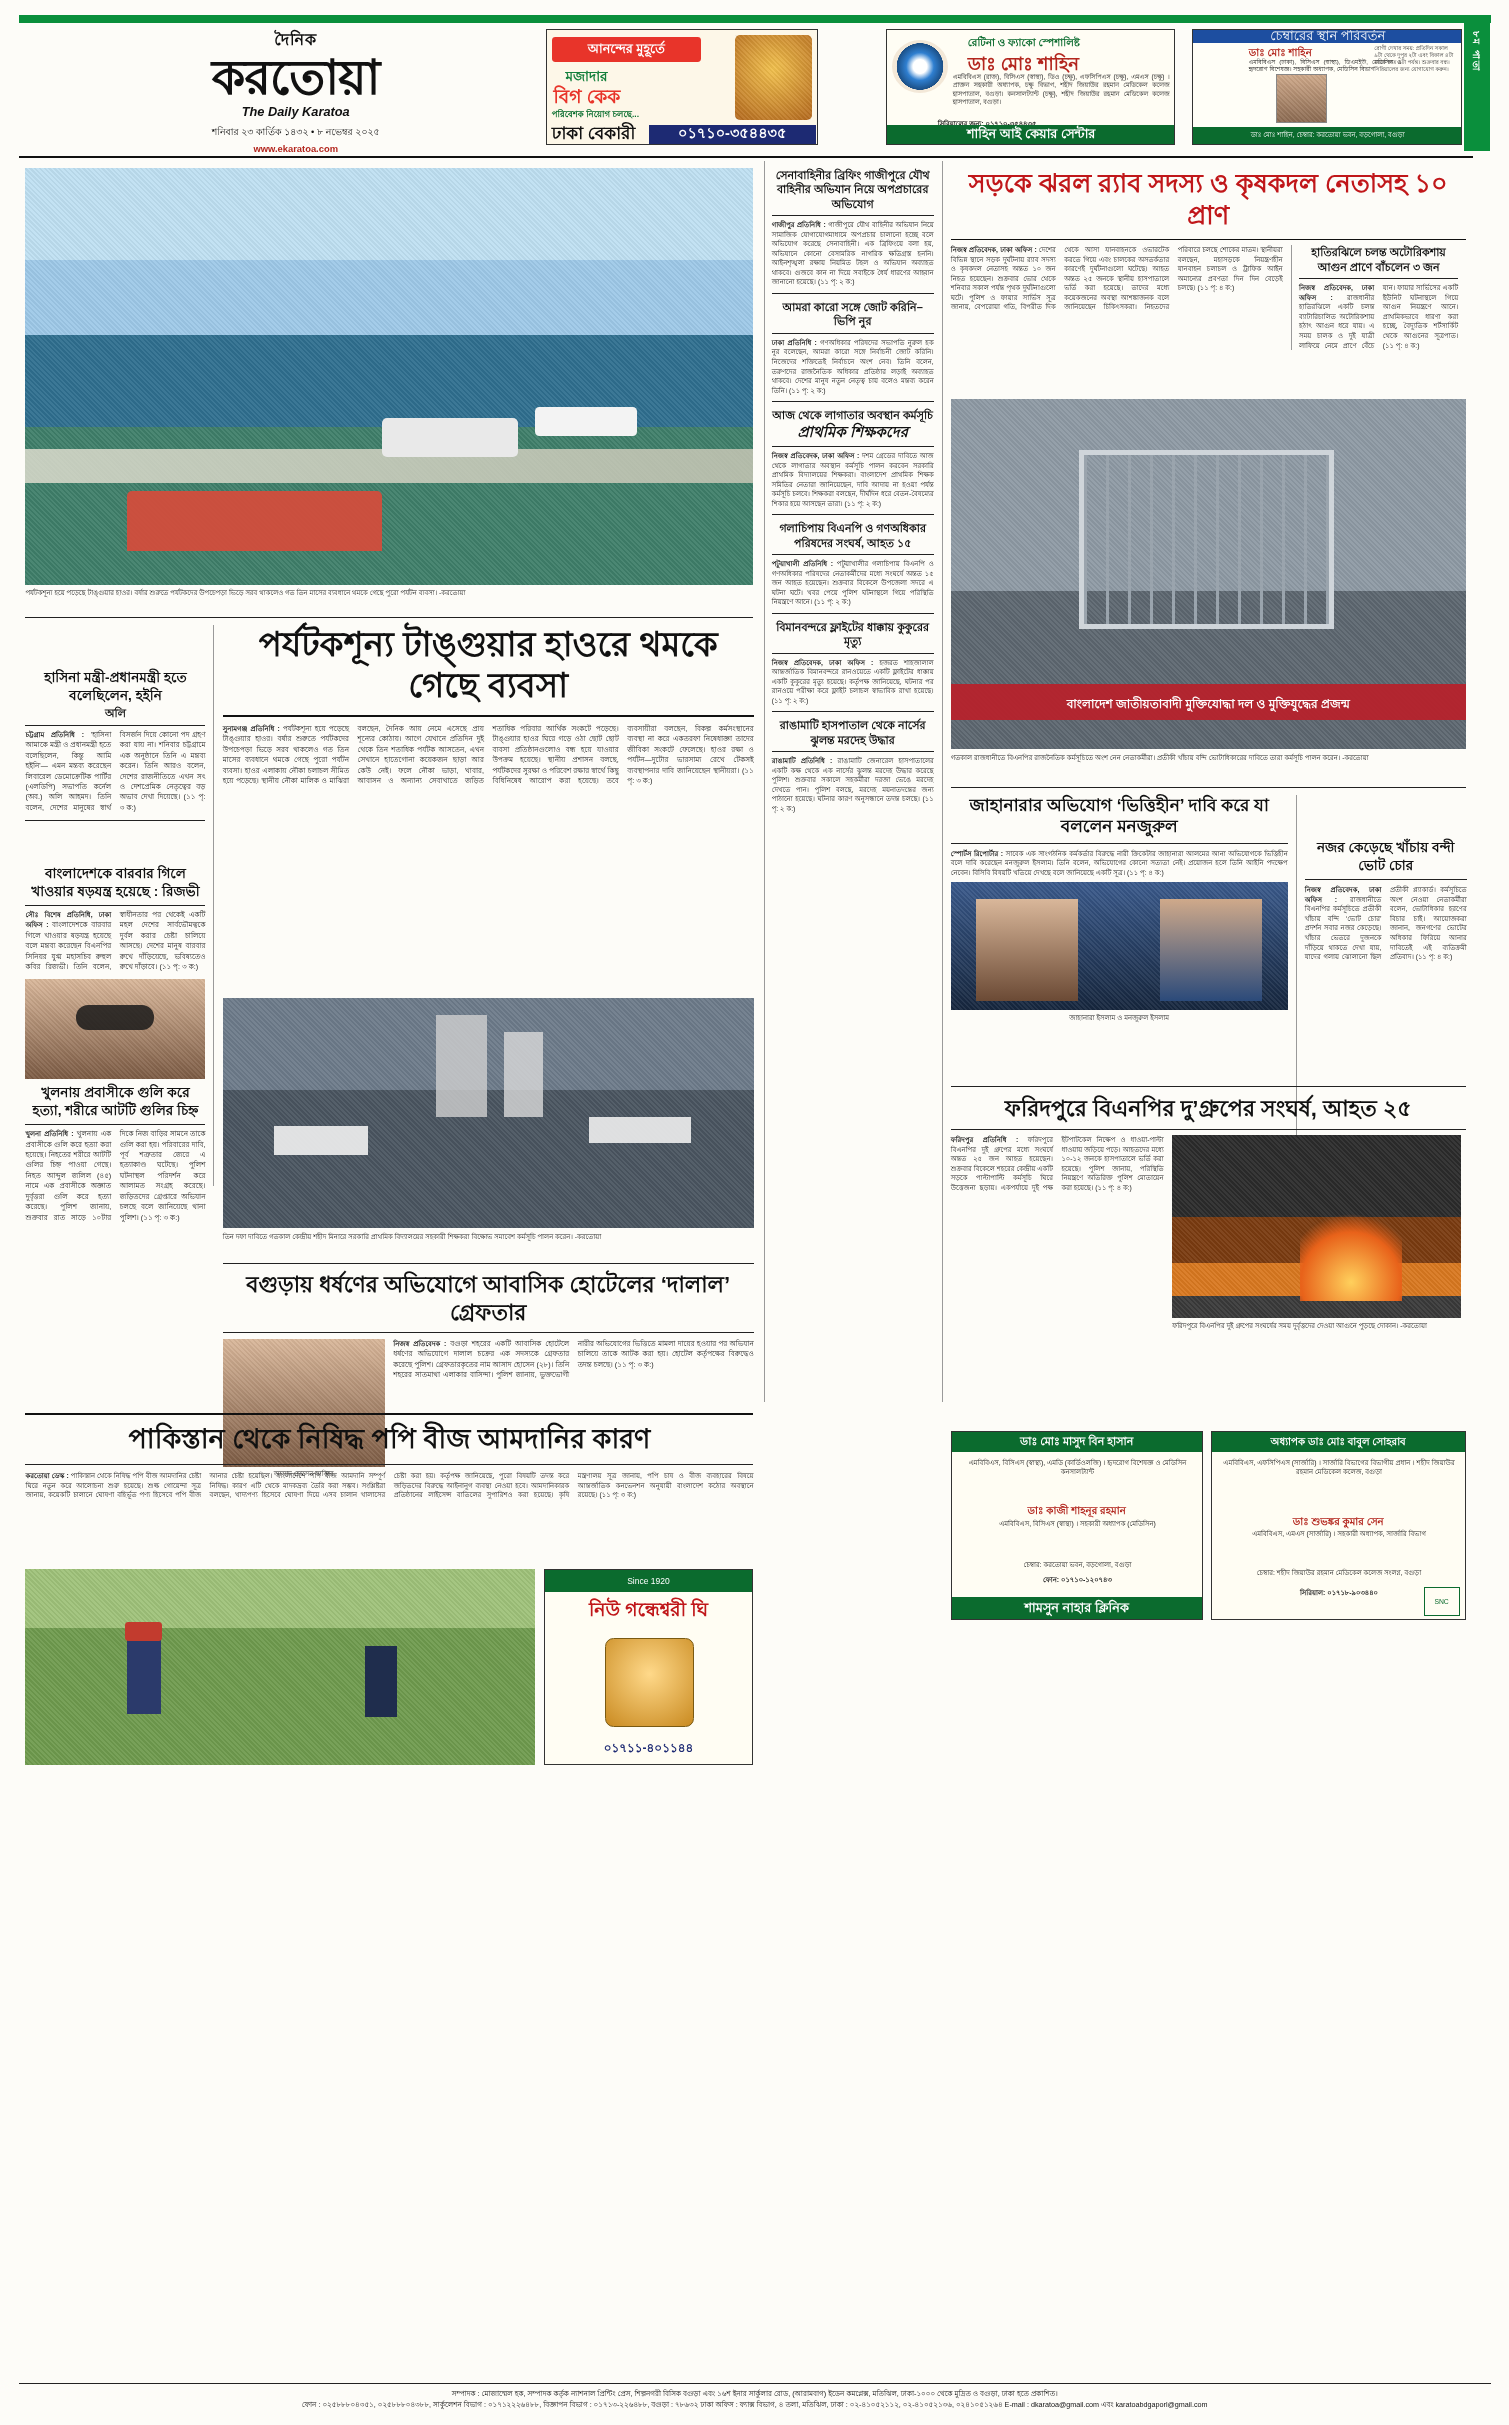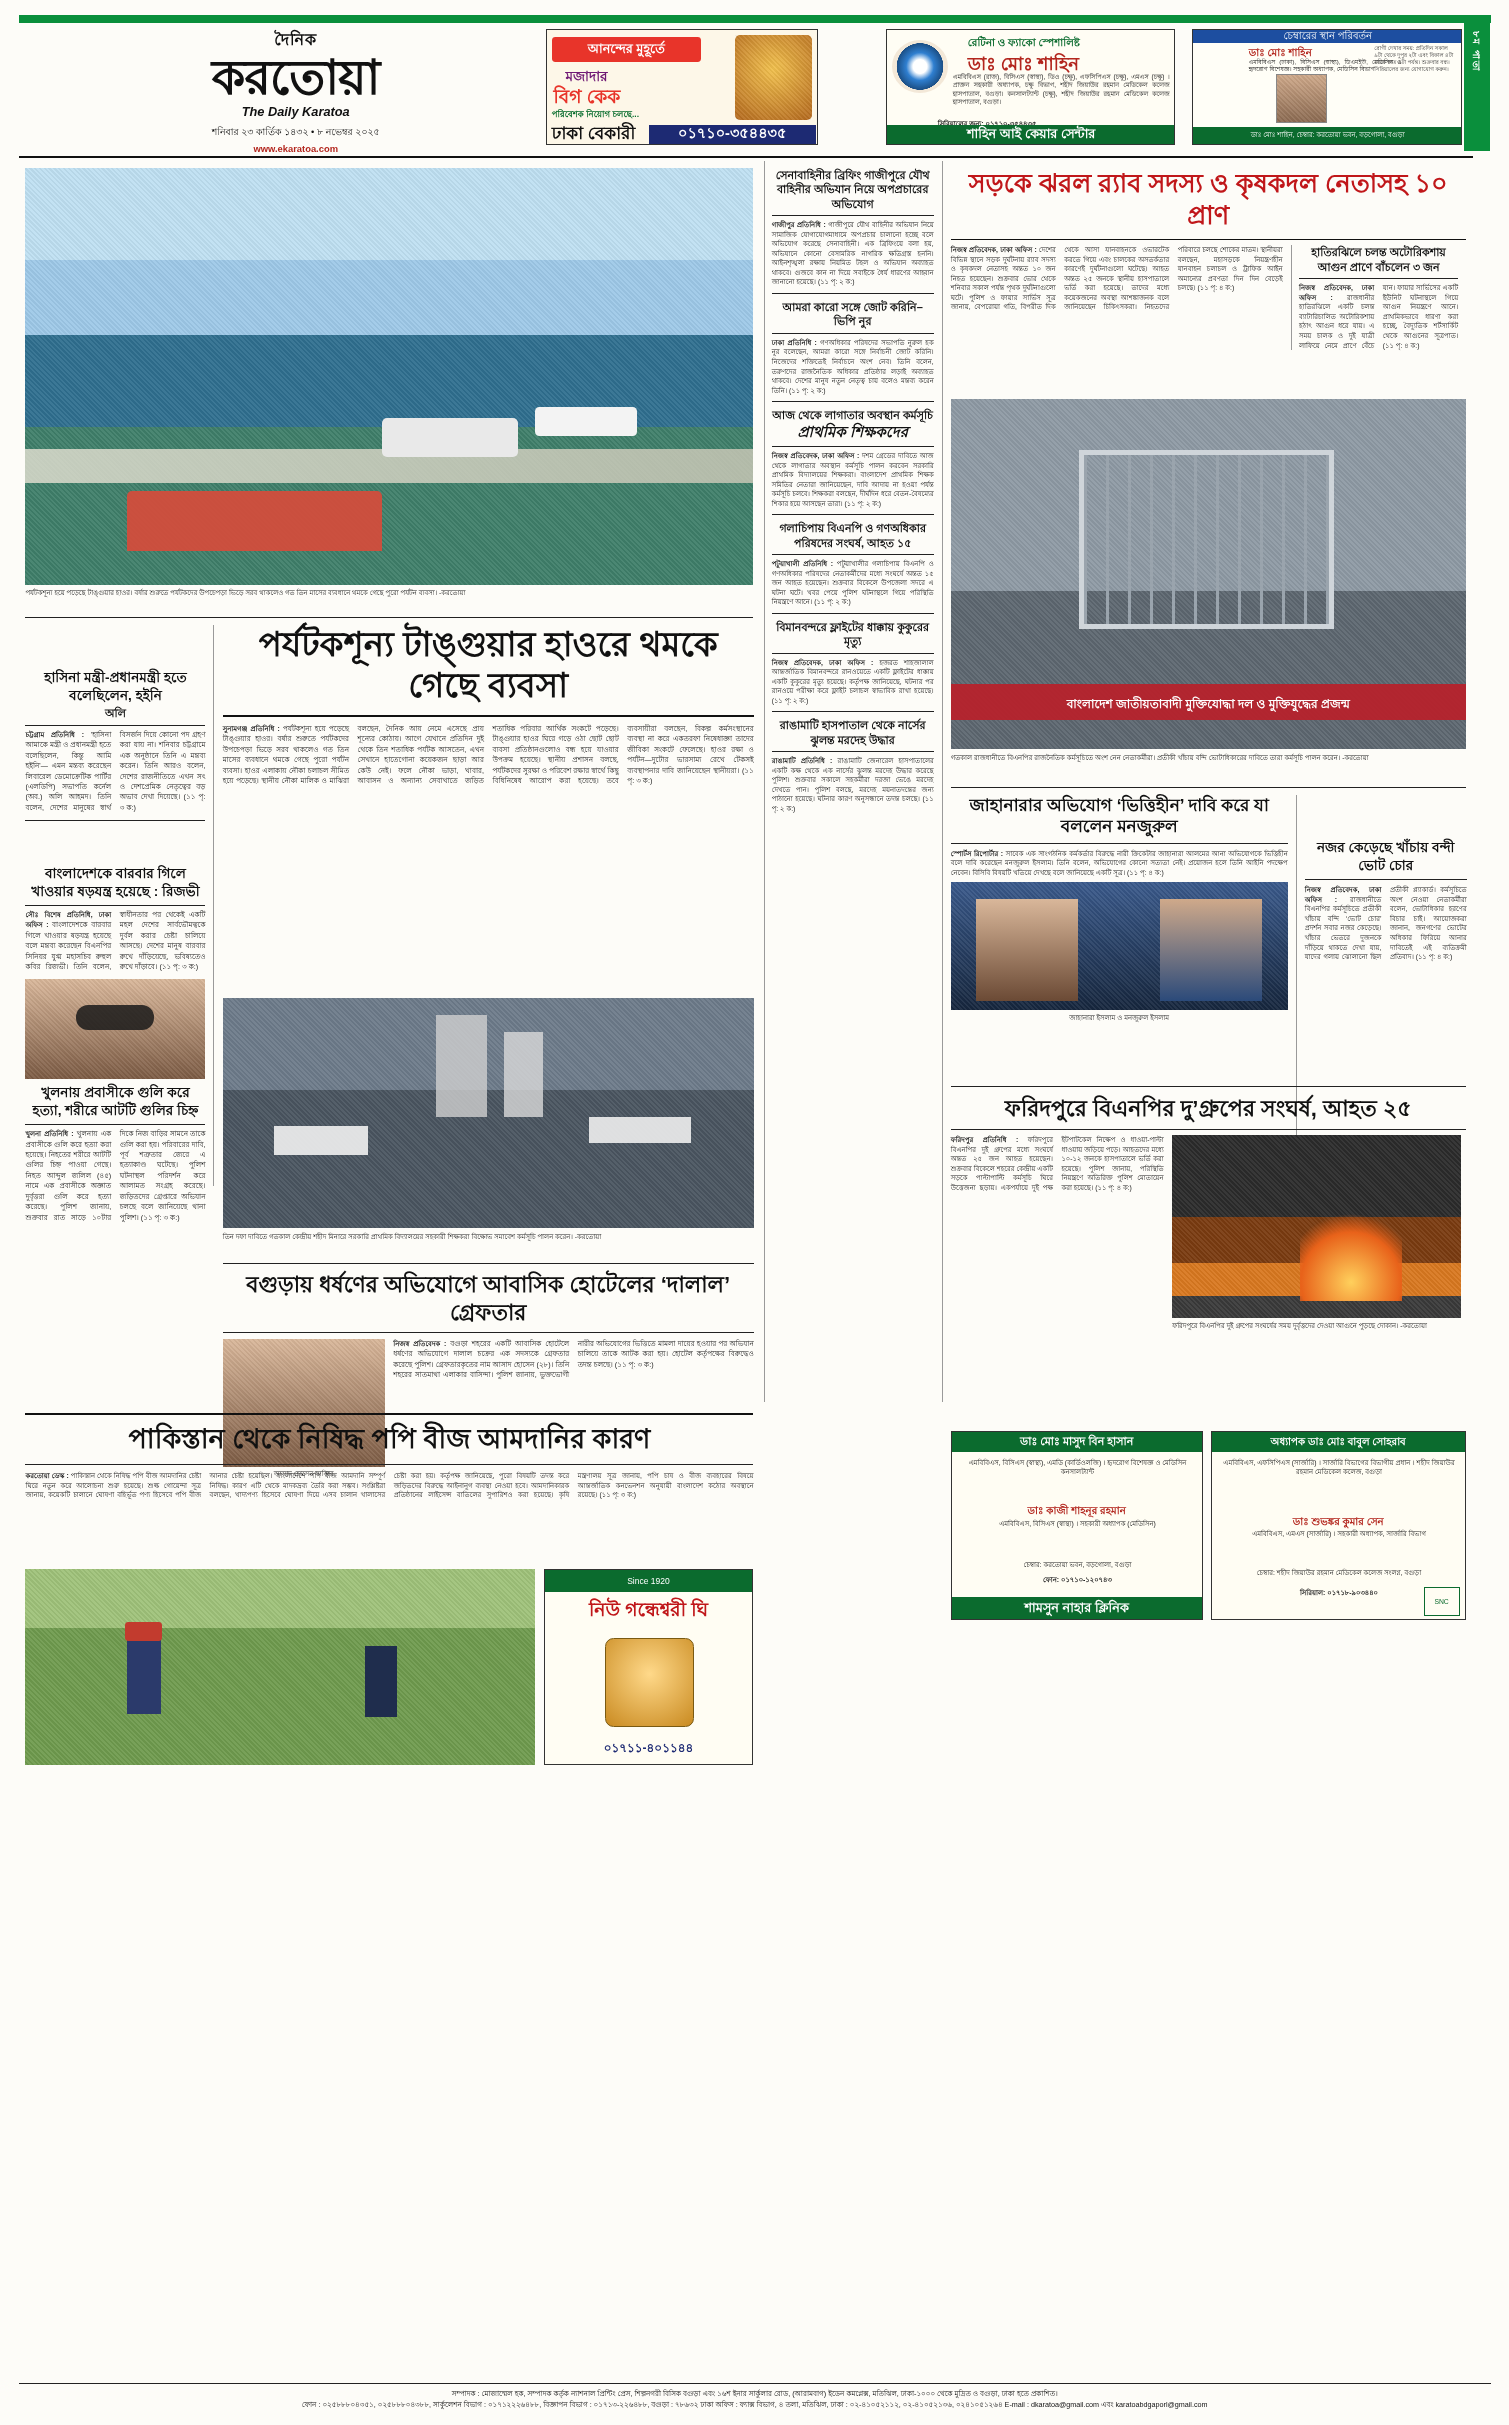--- a/index.html
+++ b/index.html
@@ -39,38 +39,38 @@
   .logo .url { font-size:9.4px; color:#b3261e; margin-top:3.4px; font-weight:bold; }
   .ad-box { position:absolute; border:0.9px solid #333; overflow:hidden; }
   
   .ad-cake { left:527px; top:13.6px; width:272px; height:116px; background:#fdf7e8; }
   .ad-cake .ribbon {
     position:absolute; left:5.1px; top:6.8px; width:149px; height:25.5px;
     background:#e8342a; color:#fff; font-size:12.8px; font-weight:bold;
     display:flex; align-items:center; justify-content:center;
     border-radius:3.4px;
   }
-  .ad-cake .l2 { position:absolute; left:18.7px; top:36px; font-size:13.6px; font-weight:bold; color:#701a75;text-align:right;}
+  .ad-cake .l2 { position:absolute; left:18.7px; top:36px; font-size:13.6px; font-weight:bold; color:#15803d;text-align:right;}
   .ad-cake .l3 { position:absolute; left:6.8px; top:53px; font-size:18.7px; font-weight:bold; color:#e8342a;}
   .ad-cake .l4 { position:absolute; left:5.1px; top:78px; font-size:8.5px; font-weight:bold; color:#0a6e2e;}
   .ad-cake .l5 { position:absolute; left:5.1px; top:90px; font-size:17px; font-weight:bold; color:#111;}
   .ad-cake .phone { position:absolute; left:102px; top:95px; width:167px; height:18.7px; background:#1d2a73; color:#fff; font-size:14.5px; font-weight:bold; display:flex; align-items:center; justify-content:center;}
   .ad-cake .cakeimg { position:absolute; right:5.1px; top:5.1px; width:77px; height:85px; background:radial-gradient(circle at 50% 40%, #f2c14e, #b3681e); border-radius:5.1px; }
   
   .ad-eye { left:867px; top:13.6px; width:289px; height:116px; background:#fffdf4; }
   .ad-eye .t1 { position:absolute; left:81px; top:5.1px; font-size:10.2px; font-weight:bold; color:#0b6b2e;}
   .ad-eye .t2 { position:absolute; left:81px; top:20.4px; font-size:18px; font-weight:bold; color:#b3261e;}
   .ad-eye .t3 { position:absolute; left:66px; top:43px; width:217px; font-size:6.4px; line-height:1.3;}
   .ad-eye .t4 { position:absolute; left:51px; top:88px; font-size:6.8px; font-weight:bold;}
   .ad-eye .bar { position:absolute; left:0; bottom:0; width:289px; height:18.7px; background:#0b6b2e; color:#fff; font-size:12.8px; font-weight:bold; display:flex; align-items:center; justify-content:center;}
   .ad-eye .eyeimg { position:absolute; left:5.1px; top:10.2px; width:56px; height:53px; border-radius:50%;
      background:radial-gradient(circle at 50% 50%, #fff 18%, #2f7fd0 36%, #1b4f86 60%, #f3e8d8 61%); }
   
   .ad-doc { left:1173px; top:13.6px; width:270px; height:116px; background:#fffef7; }
-  .ad-doc .head { position:absolute; left:0; top:0; width:270px; height:13.6px; background:#1d4ea0; color:#fff; font-size:10px; display:flex;align-items:center;justify-content:center;}
+  .ad-doc .head { position:absolute; left:0; top:0; width:270px; height:13.6px; background:#1d4ea0; color:#fff; font-size:13px; display:flex;align-items:center;justify-content:center;}
   .ad-doc .n1 { position:absolute; left:56px; top:15.3px; font-size:10.2px; font-weight:bold; color:#b3261e;}
   .ad-doc .n2 { position:absolute; left:56px; top:29px; width:153px; font-size:6px; line-height:1.25;}
   .ad-doc .port { position:absolute; left:83px; top:44px; width:51px; height:49px; background:linear-gradient(#cfa98a,#8c6b52); border:0.9px solid #888;}
   .ad-doc .right { position:absolute; right:3.4px; top:15.3px; width:83px; font-size:5.5px; line-height:1.25; color:#333;}
   .ad-doc .foot { position:absolute; left:0; bottom:0; width:270px; height:17px; background:#0b6b2e; color:#fff; font-size:6.8px; display:flex;align-items:center;justify-content:center;}
   
   .body-area { position:absolute; left:18.7px; top:156px; width:1454px; height:2194px; }
   .vline { position:absolute; width:0.9px; background:#9a9a9a; }
   
   .h-main {

